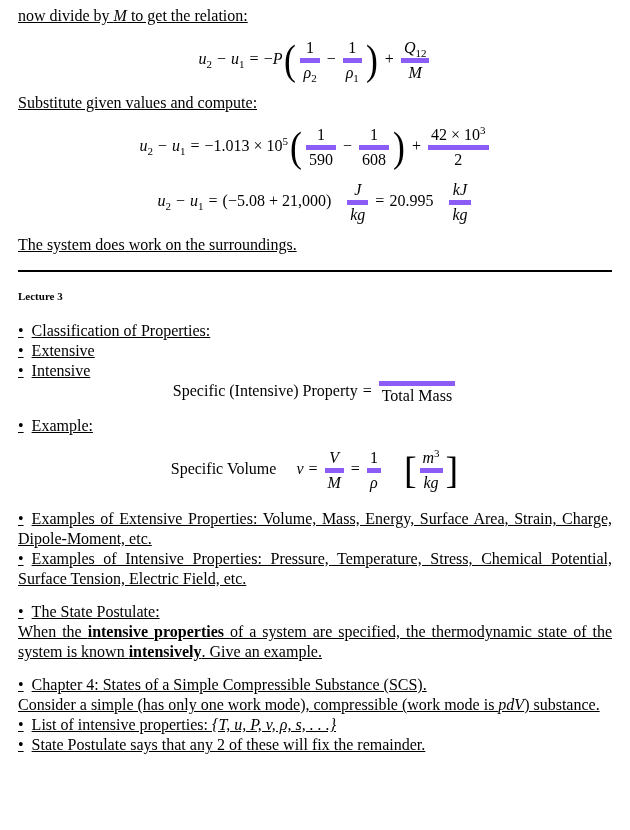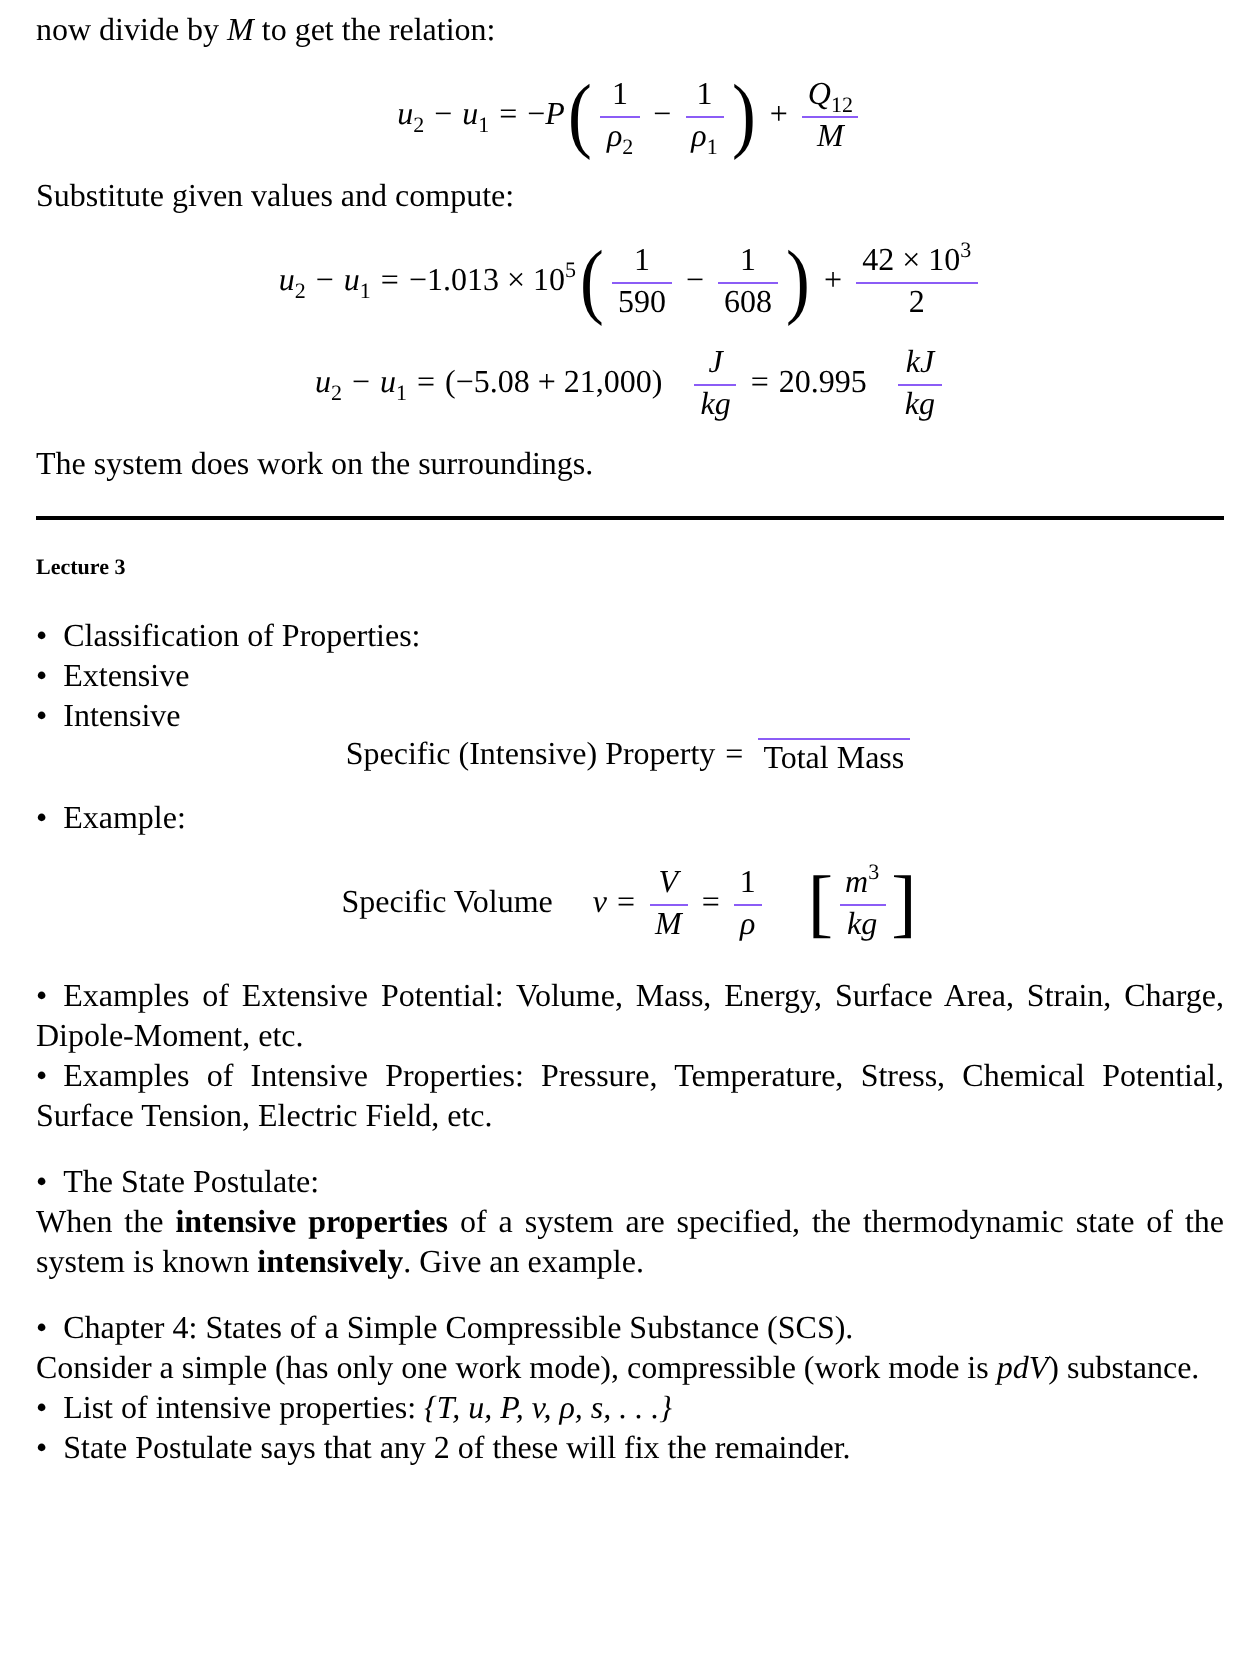--- a/index.html
+++ b/index.html
@@ -5,32 +5,32 @@
   * { box-sizing: border-box; }
   html, body { margin: 0; padding: 0; }
   body {
     width: 630px; height: 830px;
     background: #ffffff; color: #000000;
     font-family: "Liberation Serif", "DejaVu Serif", serif;
     font-size: 16px;
     overflow: hidden;
   }
   .page { padding: 6px 18px 0 18px; }
-  .line { margin: 0; line-height: 20px; text-align: justify; }
+  .line { margin: 0; line-height: 20px; text-align: justify; text-decoration: underline; }
   .para-gap { margin-top: 13px; }
   i, .mi { font-style: italic; }
   b { font-weight: bold; }
   sub { font-size: 11px; line-height: 0; }
   sup { font-size: 11px; line-height: 0; }
   .equation { text-align: center; line-height: 1; margin: 14px 0 12px 0; white-space: nowrap; }
   .mterm { display: inline-block; }
   .op { margin: 0 5px; }
   .frac { display: inline-block; vertical-align: middle; text-align: center; margin: 0 2px; }
   .fnum { display: block; padding: 0 3px 2px 3px; line-height: 16px; }
-  .fden { display: block; border-top: 1px solid #8b5cf6; padding: 2px 3px 0 3px; line-height: 16px; }
+  .fden { display: block; border-top: 5px solid #8b5cf6; padding: 2px 3px 0 3px; line-height: 16px; }
   .bigd { display: inline-block; font-size: 42px; line-height: 0.1; vertical-align: middle; margin: 0 1px; transform: scaleX(0.85); }
   .bigd.bracket { font-size: 38px; transform: none; }
   .rule { height: 2px; background: #000; margin-top: 15px; }
   .heading { font-size: 11px; font-weight: bold; margin: 13px 0 0 0; line-height: 22px; }
   .bullets-block { margin-top: 14px; }
   .bullet-glyph { margin-right: 8px; }
   .qquad { display: inline-block; width: 20px; }
   .quad { display: inline-block; width: 14px; }
 </style>
 </head>
@@ -70,21 +70,21 @@
   <div class="equation" style="margin-top:0;">
     <span>Specific (Intensive) Property</span><span class="op">=</span><span class="frac"><span class="fden">Total Mass</span></span>
   </div>
 
   <p class="line"><span class="bullet-glyph">•</span><span>Example:</span></p>
 
   <div class="equation">
     <span>Specific Volume</span><span class="qquad"></span><i>v</i><span class="op">=</span><span class="frac"><span class="fnum"><i>V</i></span><span class="fden"><i>M</i></span></span><span class="op">=</span><span class="frac"><span class="fnum">1</span><span class="fden"><i>ρ</i></span></span><span class="qquad"></span><span class="bigd bracket">[</span><span class="frac"><span class="fnum"><i>m</i><sup>3</sup></span><span class="fden"><i>kg</i></span></span><span class="bigd bracket">]</span>
   </div>
 
-  <p class="line" style="margin-top:18px;"><span class="bullet-glyph">•</span><span>Examples of Extensive Potential:  Volume, Mass, Energy, Surface Area, Strain, Charge, Dipole-Moment, etc.</span></p>
+  <p class="line" style="margin-top:18px;"><span class="bullet-glyph">•</span><span>Examples of Extensive Properties:  Volume, Mass, Energy, Surface Area, Strain, Charge, Dipole-Moment, etc.</span></p>
   <p class="line"><span class="bullet-glyph">•</span><span>Examples of Intensive Properties:  Pressure, Temperature, Stress, Chemical Potential, Surface Tension, Electric Field, etc.</span></p>
 
   <p class="line para-gap"><span class="bullet-glyph">•</span><span>The State Postulate:</span></p>
   <p class="line"><span>When the </span><b>intensive properties</b><span> of a system are specified, the thermodynamic state of the system is known </span><b>intensively</b><span>.  Give an example.</span></p>
 
   <p class="line para-gap"><span class="bullet-glyph">•</span><span>Chapter 4:  States of a Simple Compressible Substance (SCS).</span></p>
   <p class="line"><span>Consider a simple (has only one work mode), compressible (work mode is </span><i>pdV</i><span>) substance.</span></p>
   <p class="line"><span class="bullet-glyph">•</span><span>List of intensive properties:  </span><i>{T, u, P, v, ρ, s, . . .}</i></p>
   <p class="line"><span class="bullet-glyph">•</span><span>State Postulate says that any 2 of these will fix the remainder.</span></p>
 

